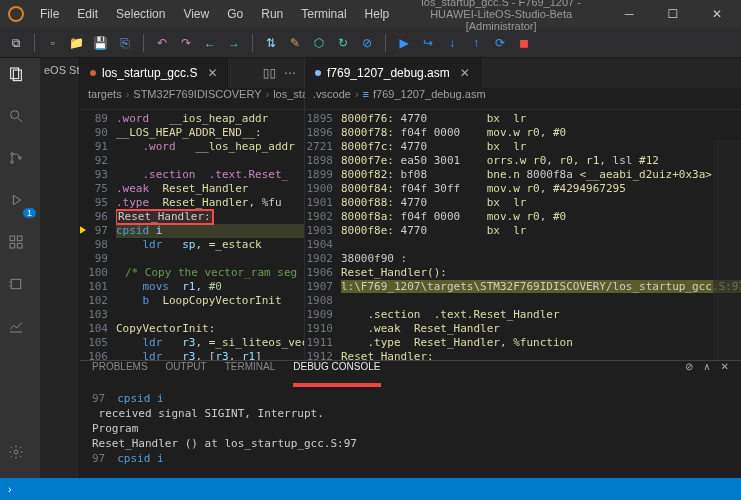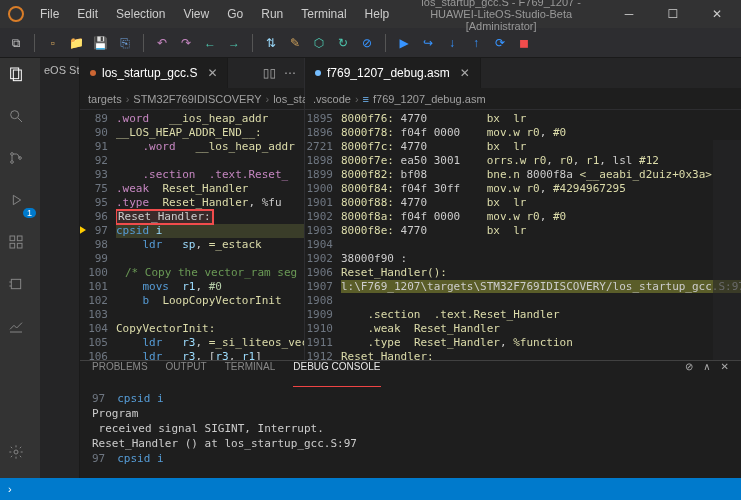--- a/index.html
+++ b/index.html
@@ -16,21 +16,21 @@
 .toolbar .sep { width: 1px; height: 18px; background: #555; margin: 0 4px; }
 .main { display: flex; height: calc(500px - 28px - 30px - 22px); }
 .activitybar { width: 40px; background: #333333; display: flex; flex-direction: column; align-items: center; padding-top: 8px; gap: 18px; position: relative; }
 .activitybar .ab { width: 24px; height: 24px; color: #858585; position: relative; }
 .activitybar .ab.active { color: #fff; }
 .badge { position: absolute; bottom: -2px; right: -4px; background: #007acc; color: #fff; border-radius: 8px; font-size: 9px; padding: 0 4px; }
 .activitybar .gear { margin-top: auto; margin-bottom: 10px; }
 .sidebar-frag { width: 40px; background: #252526; border-right: 1px solid #1a1a1a; }
 .sidebar-frag .hdr { font-size: 11px; color: #bbb; padding: 6px 4px; white-space: nowrap; overflow: hidden; }
 .editor-area { flex: 1; display: flex; flex-direction: column; min-width: 0; }
-.breadcrumb { height: 22px; background: #1e1e1e; display: flex; align-items: center; padding: 0 8px; font-size: 11px; color: #a0a0a0; gap: 4px; border-bottom: 1px solid #2d2d30; }
+.breadcrumb { height: 22px; background: #1e1e1e; display: flex; padding: 0 8px; font-size: 11px; color: #a0a0a0; gap: 4px; border-bottom: 1px solid #2d2d30; }
 .breadcrumb .sep { color: #666; }
 .editors { flex: 1; display: flex; min-height: 0; }
 .pane { display: flex; flex-direction: column; min-width: 0; }
 .pane.left { flex: 0 0 225px; border-right: 1px solid #2d2d30; }
 .pane.right { flex: 1; position: relative; }
 .tabbar { height: 30px; background: #252526; display: flex; align-items: center; }
 .tab { height: 30px; padding: 0 10px; display: flex; align-items: center; gap: 6px; background: #2d2d2d; color: #969696; font-size: 12px; border-right: 1px solid #1a1a1a; }
 .tab.active { background: #1e1e1e; color: #fff; }
 .tab .dot { width: 6px; height: 6px; border-radius: 50%; background: #cc6633; }
 .tab .close { color: #aaa; margin-left: 4px; }
@@ -48,21 +48,21 @@
 .cm { color: #6a9955; margin-left: 9px; }
 .addr { color: #b5cea8; }
 .op { color: #4ec9b0; }
 .lbl { color: #c586c0; }
 .hl-box { outline: 2px solid #f14c4c; outline-offset: -1px; display: inline-block; padding: 0 2px; background: #3a2a2a; }
 .hl-line { background: #3a3d29; display: block; }
 .hl-path { background: #5a5d29; }
 .minimap { position: absolute; right: 0; top: 30px; bottom: 0; width: 28px; background: #252526; opacity: 0.6; }
 .panel { flex: 0 0 118px; background: #1e1e1e; border-top: 1px solid #414141; display: flex; flex-direction: column; }
 .panel-tabs { height: 26px; display: flex; padding: 0 12px; gap: 18px; font-size: 10px; color: #888; }
-.panel-tabs span.active { color: #e7e7e7; border-bottom: 1px solid #ef4444; padding-bottom: 16px; }
+.panel-tabs span.active { color: #e7e7e7; border-bottom: 4px solid #ef4444; padding-bottom: 16px; }
 .panel-tabs .actions { margin-left: auto; display: flex; gap: 10px; color: #aaa; }
 .panel-body { flex: 1; font-family: Consolas, monospace; font-size: 11px; line-height: 15px; padding: 4px 12px; color: #ccc; overflow: hidden; }
 .panel-body .pl { white-space: pre; }
 .panel-body .gnum { color: #6e7681; margin-right: 12px; }
 .statusbar { height: 22px; background: #007acc; display: flex; align-items: center; padding: 0 8px; color: #fff; font-size: 11px; }
 .statusbar .chev { margin-right: 6px; }
 svg { width: 16px; height: 16px; }
 </style>
 </head>
 <body>
@@ -255,22 +255,22 @@
         <span class="active">DEBUG CONSOLE</span>
         <div class="actions">
           <span>⊘</span>
           <span>∧</span>
           <span>✕</span>
         </div>
       </div>
       <div class="panel-body" id="panel-body">
           <div class="pl"><span class="gnum">97</span><span class="kw">cpsid i</span></div>
           <div class="pl"></div>
+          <div class="pl"> received signal SIGINT, Interrupt.</div>
           <div class="pl">Program</div>
-          <div class="pl"> received signal SIGINT, Interrupt.</div>
           <div class="pl">Reset_Handler () at los_startup_gcc.S:97</div>
           <div class="pl"><span class="gnum">97</span><span class="kw">cpsid i</span></div>
         </div>
     </div>
   </div>
 </div>
 
 <div class="statusbar">
   <span class="chev">›</span>
 </div>

